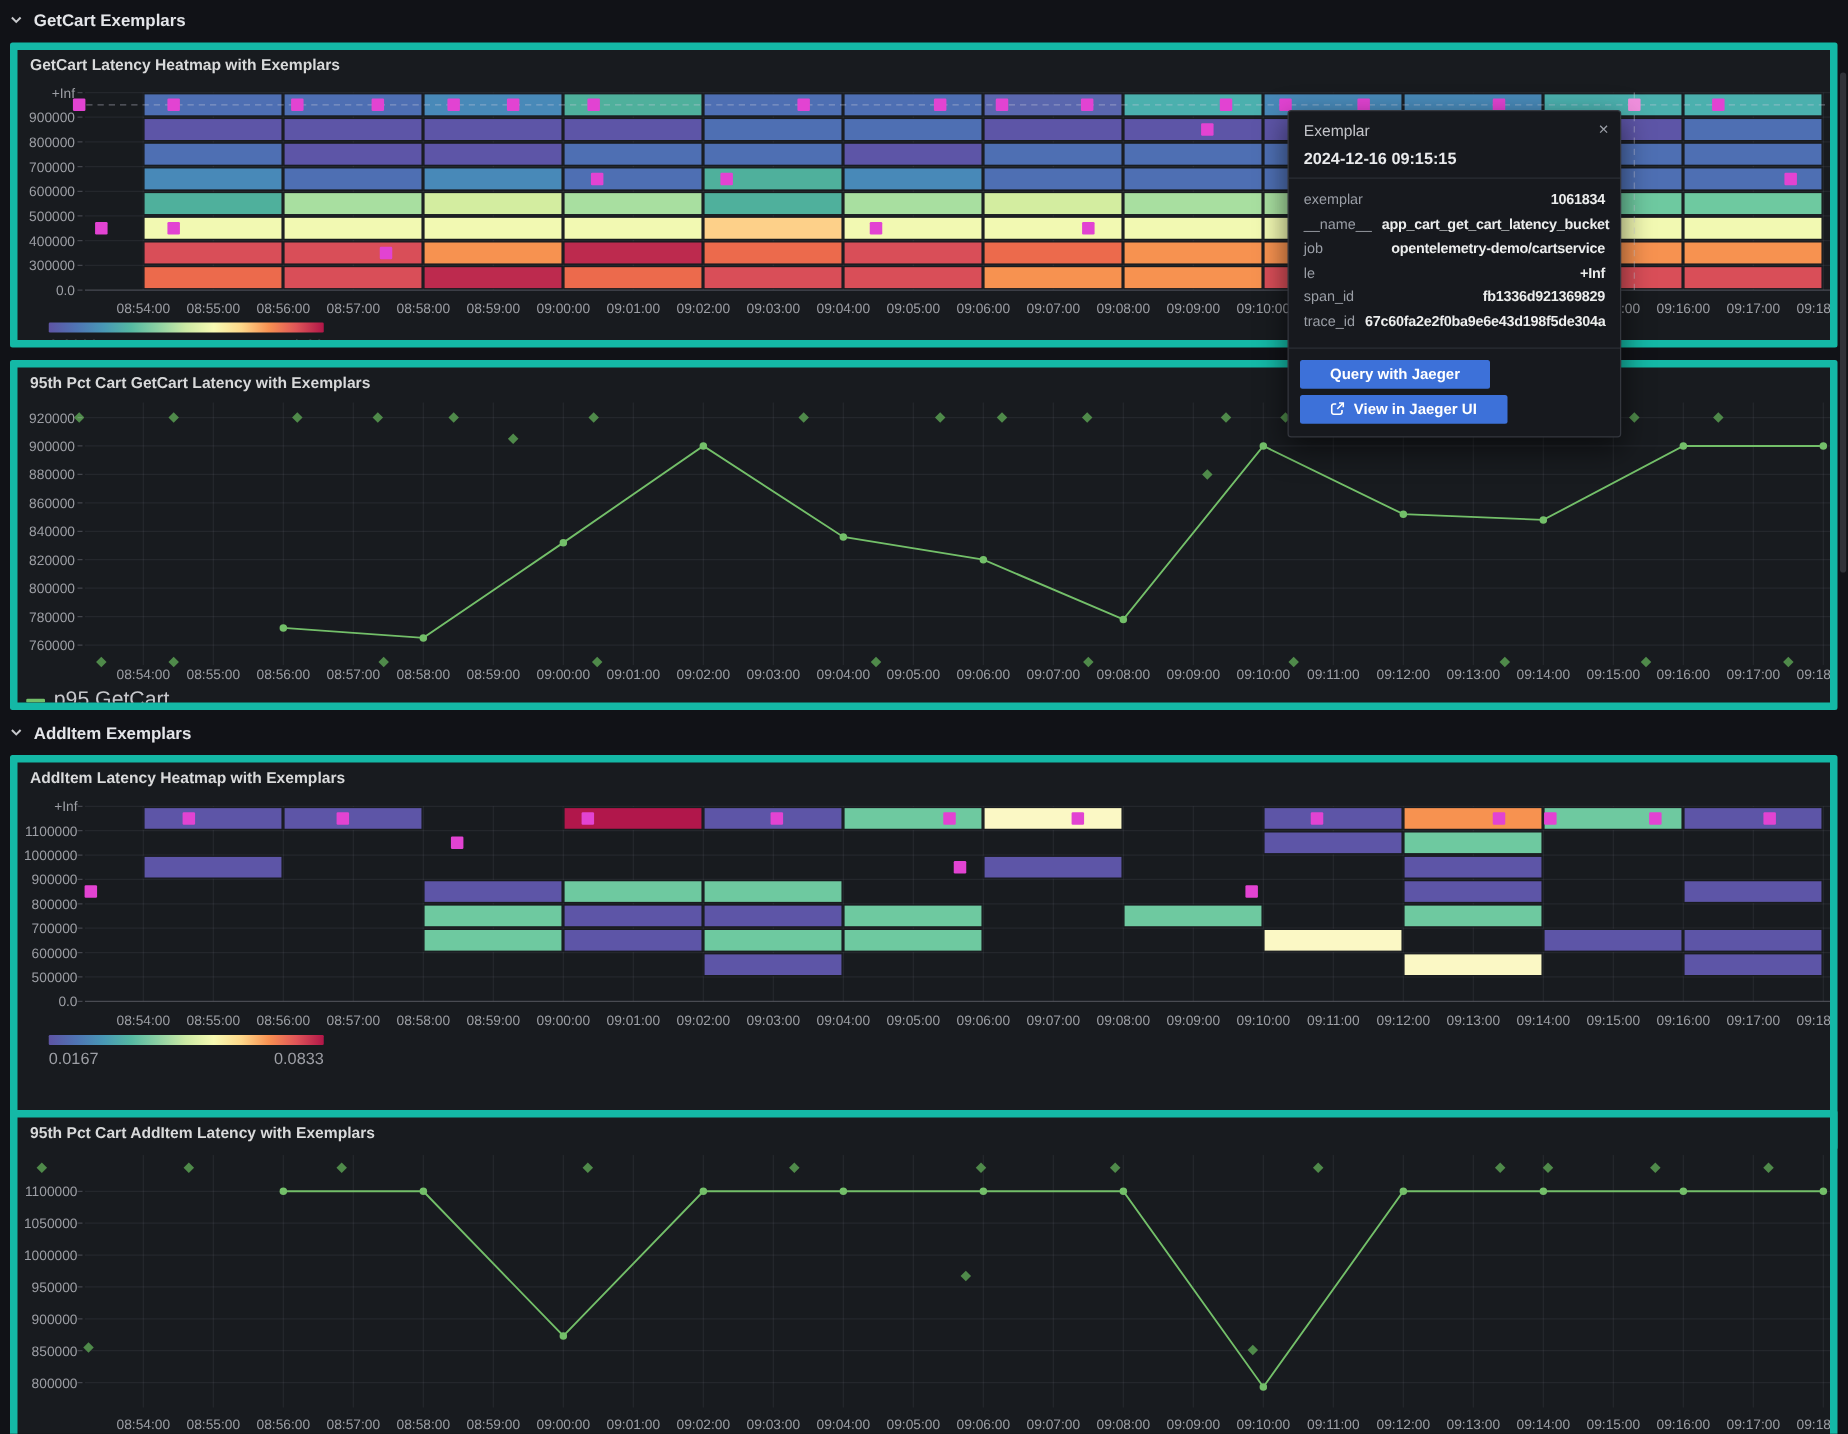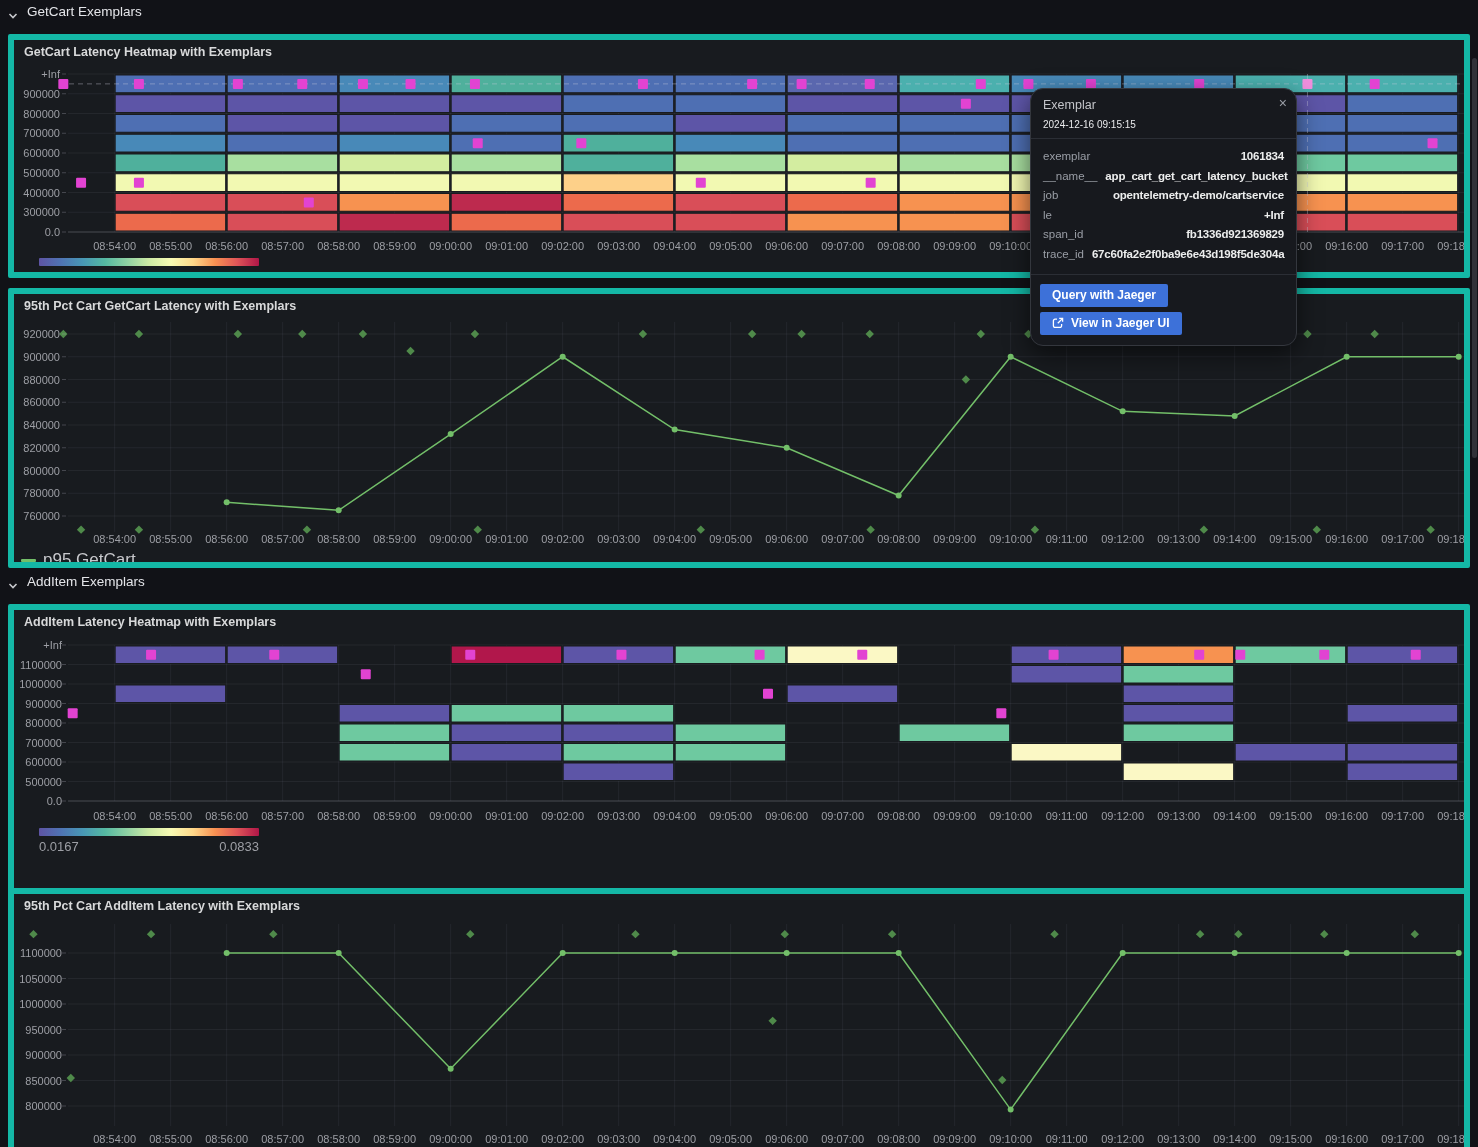--- a/index.html
+++ b/index.html
@@ -3,22 +3,22 @@
 <meta charset="utf-8">
 <style>
   html,body{margin:0;padding:0;}
   body{
     width:1478px;height:1147px;position:relative;overflow:hidden;
     background:#111217;
     font-family:"Liberation Sans","DejaVu Sans",sans-serif;
     -webkit-font-smoothing:antialiased;
   }
   .section-hdr{
-    position:absolute;left:8px;height:24px;display:flex;gap:9px;
-    color:#e4e5e9;font-size:13.5px;font-weight:400;cursor:pointer;
+    position:absolute;left:8px;height:24px;display:flex;align-items:center;gap:9px;
+    color:#e4e5e9;font-size:13.5px;font-weight:700;cursor:pointer;
   }
   .section-hdr .chev{display:flex;align-items:center;color:#c7c8cc;}
   .panel{
     position:absolute;left:8px;width:1462px;background:#181b1f;
     border:6px solid #14b8a6;border-radius:2px;box-sizing:border-box;overflow:hidden;
   }
   .panel-title{
     position:absolute;top:5px;left:10px;font-size:12.5px;font-weight:700;color:#d8d9da;
     white-space:nowrap;z-index:2;
   }
@@ -29,37 +29,37 @@
     font-size:13px;color:#9d9fa5;
   }
   .legend-row{
     position:absolute;left:7px;top:256px;display:flex;align-items:center;gap:7px;
     font-size:17px;color:#c7c8cc;cursor:pointer;
   }
   .legend-dash{width:15px;height:3px;border-radius:1px;background:#73bf69;}
   
   .exemplar-tooltip{
     position:absolute;left:1030px;top:88px;width:267px;z-index:20;
-    background:#17191e;border:1px solid #34373e;border-radius:13px;
+    background:#17191e;border:1px solid #34373e;border-radius:3px;
     box-shadow:0 8px 24px rgba(0,0,0,.55);color:#d8d9da;box-sizing:border-box;
   }
   .tt-head{padding:9px 12px 8px 12px;position:relative;}
   .tt-label{font-size:12.5px;color:#c3c4c9;}
-  .tt-time{font-size:10px;color:#e9eaec;font-weight:400;margin-top:7px;}
+  .tt-time{font-size:13px;color:#e9eaec;font-weight:700;margin-top:7px;}
   .tt-close{
     position:absolute;top:7px;right:9px;color:#9a9ea6;font-size:14px;line-height:14px;cursor:pointer;
   }
   .tt-fields{border-top:1px solid #2b2e35;padding:8px 12px 9px 12px;}
   .kv{display:flex;justify-content:space-between;align-items:baseline;line-height:19.6px;gap:8px;}
   .kv .k{font-size:11.5px;color:#9a9ea6;white-space:nowrap;}
   .kv .v{font-size:11.5px;font-weight:700;color:#eceded;white-space:nowrap;letter-spacing:-0.2px;}
   .tt-actions{border-top:1px solid #2b2e35;padding:9px 9px 10px 9px;display:flex;flex-direction:column;align-items:flex-start;gap:5px;}
   .tt-btn{
     display:flex;align-items:center;gap:7px;background:#3d71d9;color:#fff;border:none;border-radius:2px;
-    font-family:inherit;font-size:12px;font-weight:600;padding:4px 12px;height:23px;cursor:pointer;
+    font-family:inherit;font-size:12px;font-weight:600;padding:4px 24px;height:23px;cursor:pointer;
   }
   .scrollbar-thumb{
     position:absolute;right:1px;top:58px;width:5px;height:400px;border-radius:3px;
     background:#4a4d54;opacity:.55;
   }
 </style>
 </head>
 <body>
 
 <div class="section-hdr" style="top:4px;">

